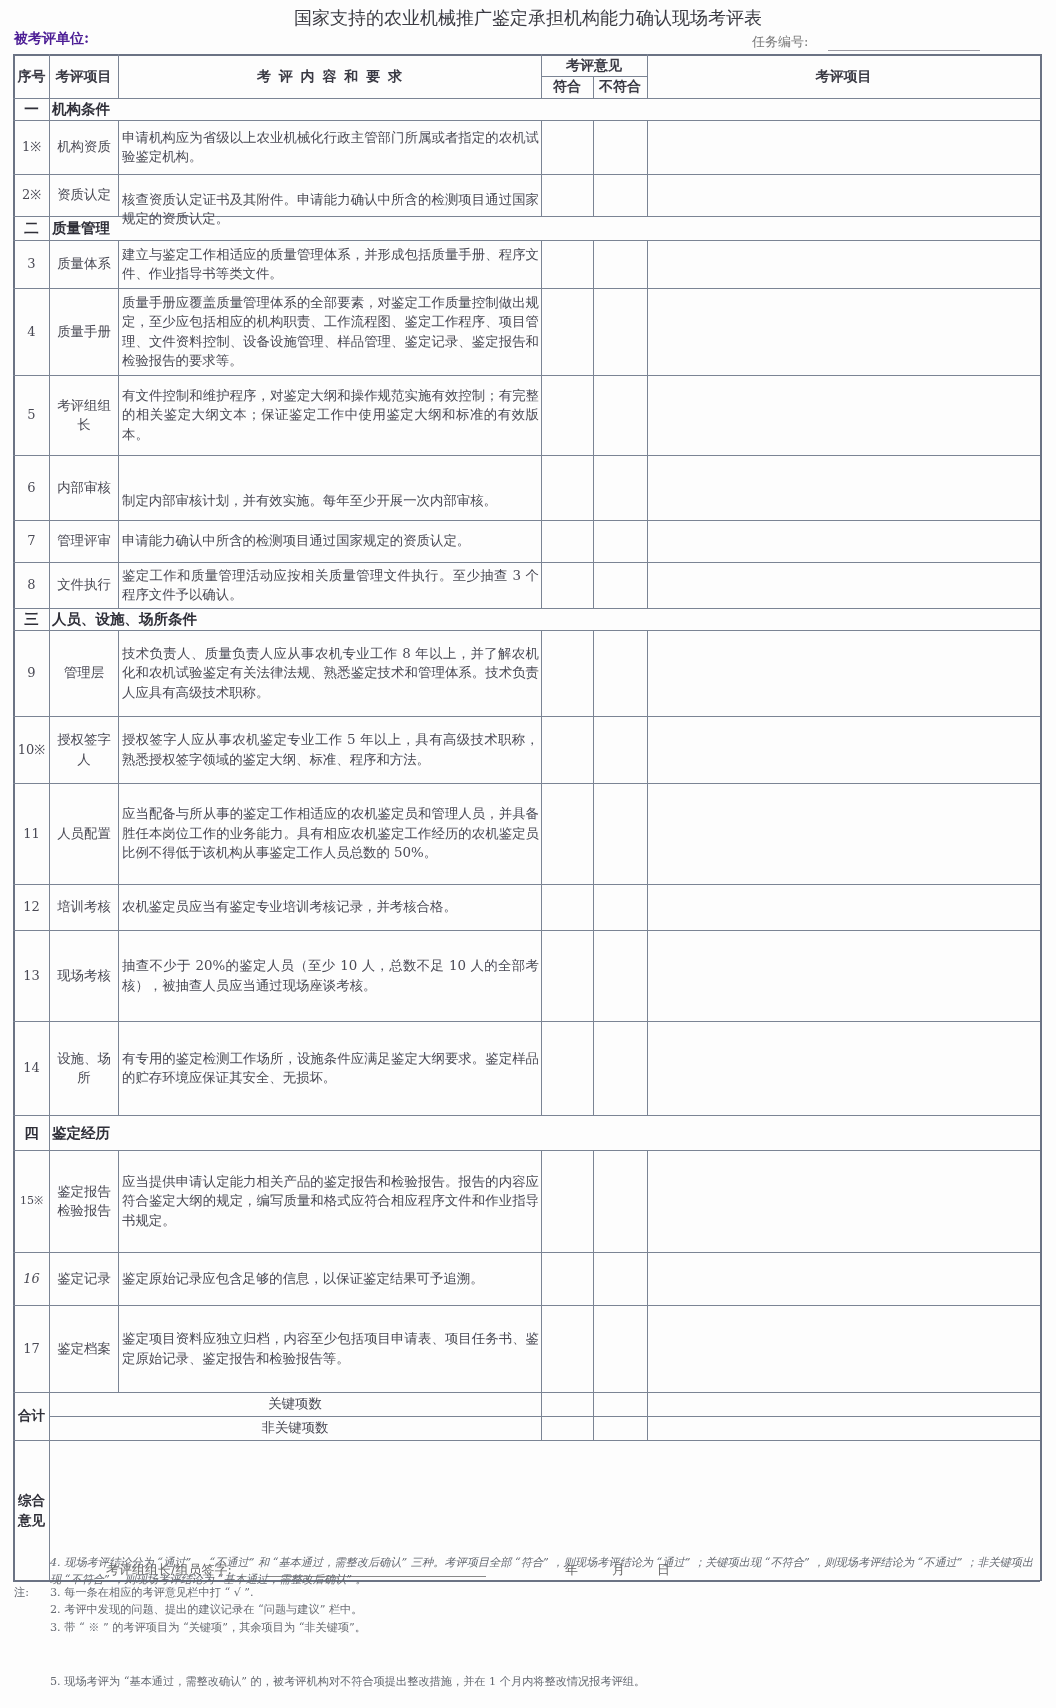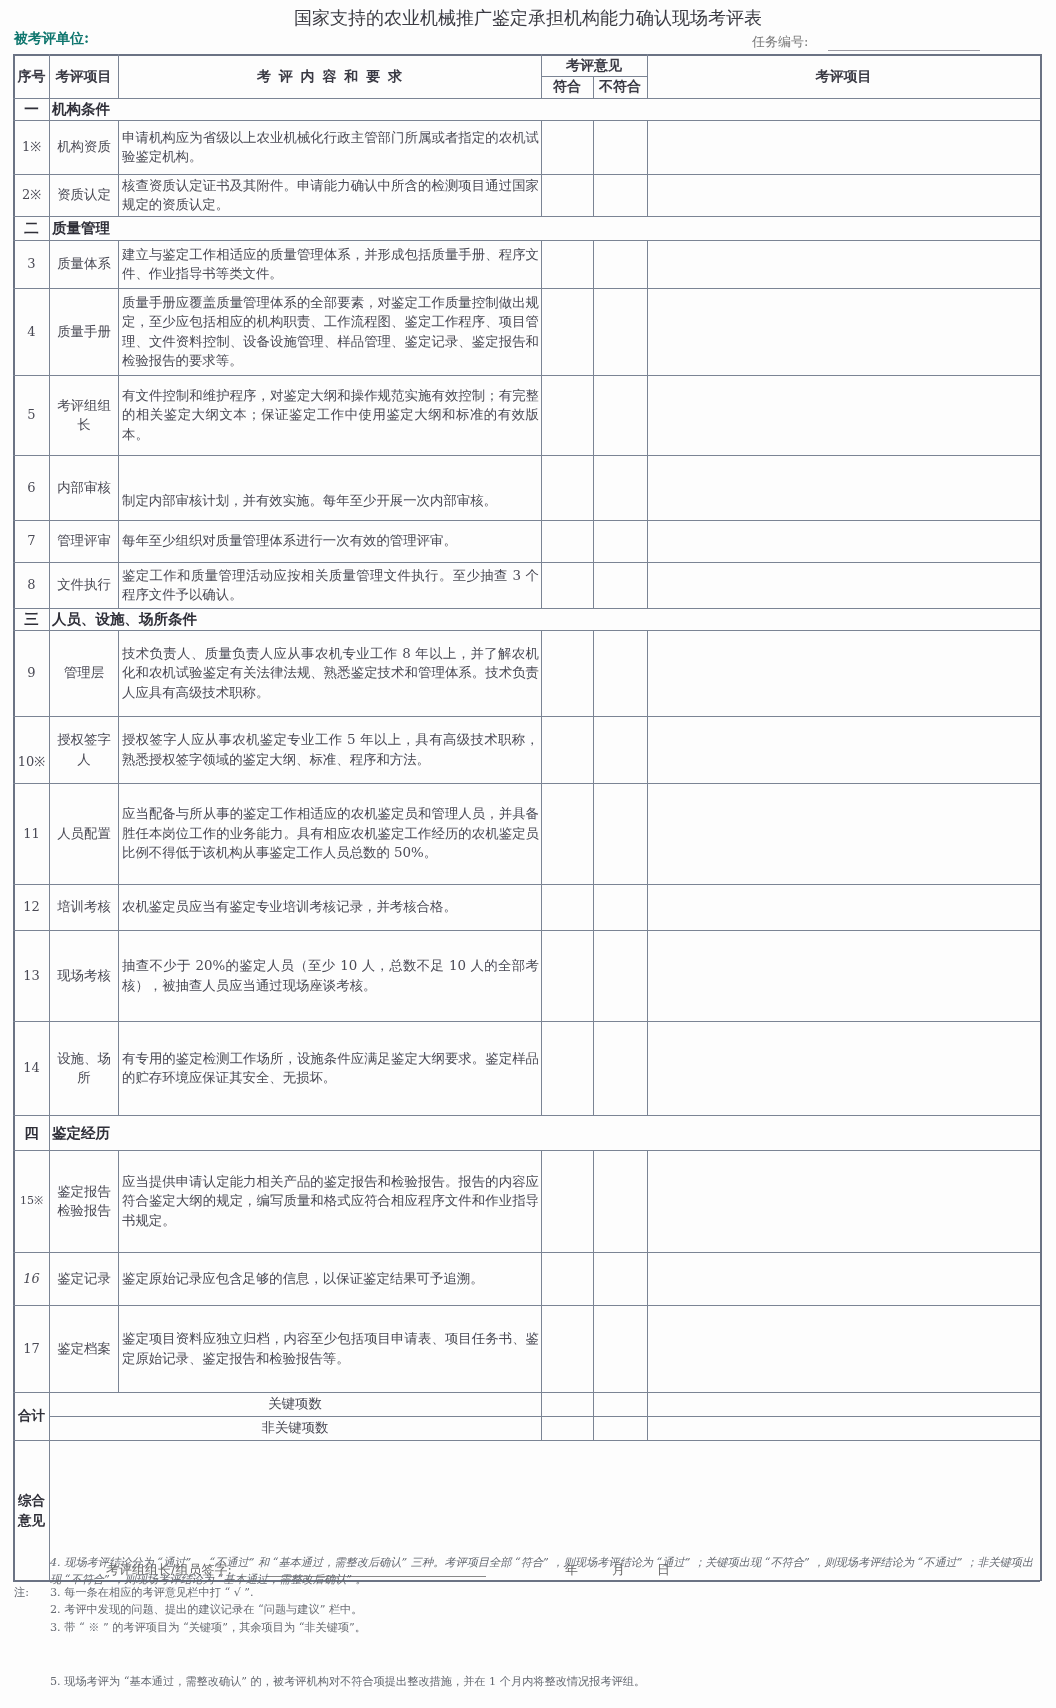--- a/index.html
+++ b/index.html
@@ -8,21 +8,21 @@
     background: #fdfdfd;
     font-family: "DejaVu Serif", "Liberation Serif", serif;
     color: #4a4a52;
   }
   .abs { position: absolute; }
   .title {
     left: 0; width: 1056px; top: 6px; text-align: center;
     font-family: "DejaVu Sans", "Liberation Sans", sans-serif;
     font-size: 18px; color: #3c3c44; letter-spacing: 0px;
   }
-  .unit { left: 14px; top: 30px; font-size: 14px; font-weight: bold; color: #0f766e; }
+  .unit { left: 14px; top: 30px; font-size: 14px; font-weight: bold; color: #4c1d95; }
   .taskno { left: 752px; top: 33px; font-size: 13px; color: #777; }
   .taskno-line { left: 828px; top: 50px; width: 152px; border-bottom: 1px solid #9a9aa2; height: 0; }
 
   .hl { position: absolute; height: 0; border-top: 1px solid #7b8494; }
   .vl { position: absolute; width: 0; border-left: 1px solid #7b8494; }
   .thick { border-color: #6b7384; border-width: 2px; }
 
   .cell {
     position: absolute; box-sizing: border-box; display: flex; align-items: center;
     font-size: 13.4px; line-height: 19.5px; color: #4a4a55;
@@ -187,21 +187,21 @@
     <div class="cell center sec" style="left: 14px; top: 98px; width: 35px; height: 22px;">一</div>
     <div class="cell sec" style="left: 52px; top: 98px; width: 400px; height: 22px;">机构条件</div>
     <div class="cell center" style="left: 14px; top: 120px; width: 35px; height: 54px; font-size: 13px;">1※</div>
     <div class="cell center" style="left: 51px; top: 120px; width: 66px; height: 54px; padding: 0px 1px;">机构资质</div>
     <div class="cell content" style="left: 119px; top: 120px; width: 422px; height: 54px;">申请机构应为省级以上农业机械化行政主管部门所属或者指定的农机试验鉴定机构。</div>
     <div class="cell center" style="left: 542px; top: 120px; width: 51px; height: 54px;"></div>
     <div class="cell center" style="left: 594px; top: 120px; width: 53px; height: 54px;"></div>
     <div class="cell " style="left: 648px; top: 120px; width: 392px; height: 54px;"></div>
     <div class="cell center" style="left: 14px; top: 174px; width: 35px; height: 42px; font-size: 13px;">2※</div>
     <div class="cell center" style="left: 51px; top: 174px; width: 66px; height: 42px; padding: 0px 1px;">资质认定</div>
-    <div class="cell content" style="left: 119px; top: 174px; width: 422px; height: 42px;">核查资质认定证书及其附件。申请能力确认中所含的检测项目通过国家规定的资质认定。</div>
+    <div class="cell content" style="left: 119px; top: 188px; width: 422px; height: 42px;">核查资质认定证书及其附件。申请能力确认中所含的检测项目通过国家规定的资质认定。</div>
     <div class="cell center" style="left: 542px; top: 174px; width: 51px; height: 42px;"></div>
     <div class="cell center" style="left: 594px; top: 174px; width: 53px; height: 42px;"></div>
     <div class="cell " style="left: 648px; top: 174px; width: 392px; height: 42px;"></div>
     <div class="cell center sec" style="left: 14px; top: 216px; width: 35px; height: 24px;">二</div>
     <div class="cell sec" style="left: 52px; top: 216px; width: 400px; height: 24px;">质量管理</div>
     <div class="cell center" style="left: 14px; top: 240px; width: 35px; height: 48px; font-size: 13px;">3</div>
     <div class="cell center" style="left: 51px; top: 240px; width: 66px; height: 48px; padding: 0px 1px;">质量体系</div>
     <div class="cell content" style="left: 119px; top: 240px; width: 422px; height: 48px;">建立与鉴定工作相适应的质量管理体系，并形成包括质量手册、程序文件、作业指导书等类文件。</div>
     <div class="cell center" style="left: 542px; top: 240px; width: 51px; height: 48px;"></div>
     <div class="cell center" style="left: 594px; top: 240px; width: 53px; height: 48px;"></div>
@@ -219,39 +219,39 @@
     <div class="cell center" style="left: 594px; top: 375px; width: 53px; height: 80px;"></div>
     <div class="cell " style="left: 648px; top: 375px; width: 392px; height: 80px;"></div>
     <div class="cell center" style="left: 14px; top: 455px; width: 35px; height: 65px; font-size: 13px;">6</div>
     <div class="cell center" style="left: 51px; top: 455px; width: 66px; height: 65px; padding: 0px 1px;">内部审核</div>
     <div class="cell content" style="left: 119px; top: 455px; width: 422px; height: 65px; margin-top: 13px;">制定内部审核计划，并有效实施。每年至少开展一次内部审核。</div>
     <div class="cell center" style="left: 542px; top: 455px; width: 51px; height: 65px;"></div>
     <div class="cell center" style="left: 594px; top: 455px; width: 53px; height: 65px;"></div>
     <div class="cell " style="left: 648px; top: 455px; width: 392px; height: 65px;"></div>
     <div class="cell center" style="left: 14px; top: 520px; width: 35px; height: 42px; font-size: 13px;">7</div>
     <div class="cell center" style="left: 51px; top: 520px; width: 66px; height: 42px; padding: 0px 1px;">管理评审</div>
-    <div class="cell content" style="left: 119px; top: 520px; width: 422px; height: 42px;">每年至少组织对质量管理体系进行一次有效的管理评审。</div>
+    <div class="cell content" style="left: 119px; top: 520px; width: 422px; height: 42px;">申请能力确认中所含的检测项目通过国家规定的资质认定。</div>
     <div class="cell center" style="left: 542px; top: 520px; width: 51px; height: 42px;"></div>
     <div class="cell center" style="left: 594px; top: 520px; width: 53px; height: 42px;"></div>
     <div class="cell " style="left: 648px; top: 520px; width: 392px; height: 42px;"></div>
     <div class="cell center" style="left: 14px; top: 562px; width: 35px; height: 46px; font-size: 13px;">8</div>
     <div class="cell center" style="left: 51px; top: 562px; width: 66px; height: 46px; padding: 0px 1px;">文件执行</div>
     <div class="cell content" style="left: 119px; top: 562px; width: 422px; height: 46px;">鉴定工作和质量管理活动应按相关质量管理文件执行。至少抽查 3 个程序文件予以确认。</div>
     <div class="cell center" style="left: 542px; top: 562px; width: 51px; height: 46px;"></div>
     <div class="cell center" style="left: 594px; top: 562px; width: 53px; height: 46px;"></div>
     <div class="cell " style="left: 648px; top: 562px; width: 392px; height: 46px;"></div>
     <div class="cell center sec" style="left: 14px; top: 608px; width: 35px; height: 22px;">三</div>
     <div class="cell sec" style="left: 52px; top: 608px; width: 400px; height: 22px;">人员、设施、场所条件</div>
     <div class="cell center" style="left: 14px; top: 630px; width: 35px; height: 86px; font-size: 13px;">9</div>
     <div class="cell center" style="left: 51px; top: 630px; width: 66px; height: 86px; padding: 0px 1px;">管理层</div>
     <div class="cell content" style="left: 119px; top: 630px; width: 422px; height: 86px;">技术负责人、质量负责人应从事农机专业工作 8 年以上，并了解农机化和农机试验鉴定有关法律法规、熟悉鉴定技术和管理体系。技术负责人应具有高级技术职称。</div>
     <div class="cell center" style="left: 542px; top: 630px; width: 51px; height: 86px;"></div>
     <div class="cell center" style="left: 594px; top: 630px; width: 53px; height: 86px;"></div>
     <div class="cell " style="left: 648px; top: 630px; width: 392px; height: 86px;"></div>
-    <div class="cell center" style="left: 14px; top: 716px; width: 35px; height: 67px; font-size: 13px; margin-top: 12px;">10※</div>
+    <div class="cell center" style="left: 14px; top: 716px; width: 35px; height: 67px; font-size: 13px;">10※</div>
     <div class="cell center" style="left: 51px; top: 716px; width: 66px; height: 67px; padding: 0px 1px;">授权签字人</div>
     <div class="cell content" style="left: 119px; top: 716px; width: 422px; height: 67px;">授权签字人应从事农机鉴定专业工作 5 年以上，具有高级技术职称，熟悉授权签字领域的鉴定大纲、标准、程序和方法。</div>
     <div class="cell center" style="left: 542px; top: 716px; width: 51px; height: 67px;"></div>
     <div class="cell center" style="left: 594px; top: 716px; width: 53px; height: 67px;"></div>
     <div class="cell " style="left: 648px; top: 716px; width: 392px; height: 67px;"></div>
     <div class="cell center" style="left: 14px; top: 783px; width: 35px; height: 101px; font-size: 13px;">11</div>
     <div class="cell center" style="left: 51px; top: 783px; width: 66px; height: 101px; padding: 0px 1px;">人员配置</div>
     <div class="cell content" style="left: 119px; top: 783px; width: 422px; height: 101px;">应当配备与所从事的鉴定工作相适应的农机鉴定员和管理人员，并具备胜任本岗位工作的业务能力。具有相应农机鉴定工作经历的农机鉴定员比例不得低于该机构从事鉴定工作人员总数的 50%。</div>
     <div class="cell center" style="left: 542px; top: 783px; width: 51px; height: 101px;"></div>
     <div class="cell center" style="left: 594px; top: 783px; width: 53px; height: 101px;"></div>

